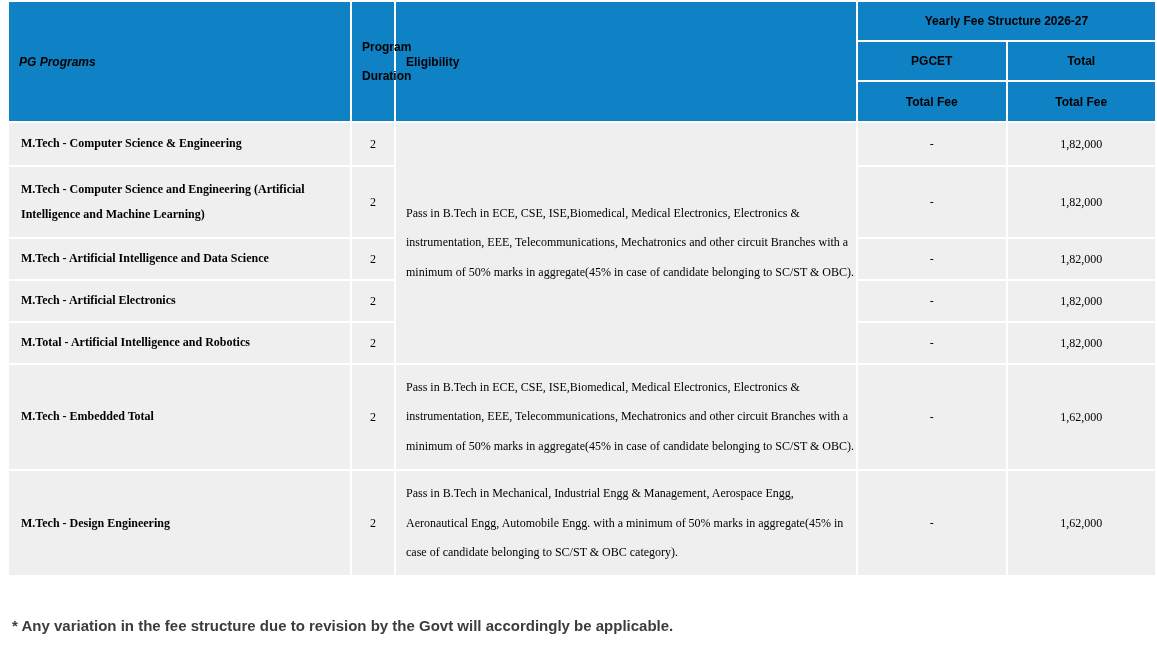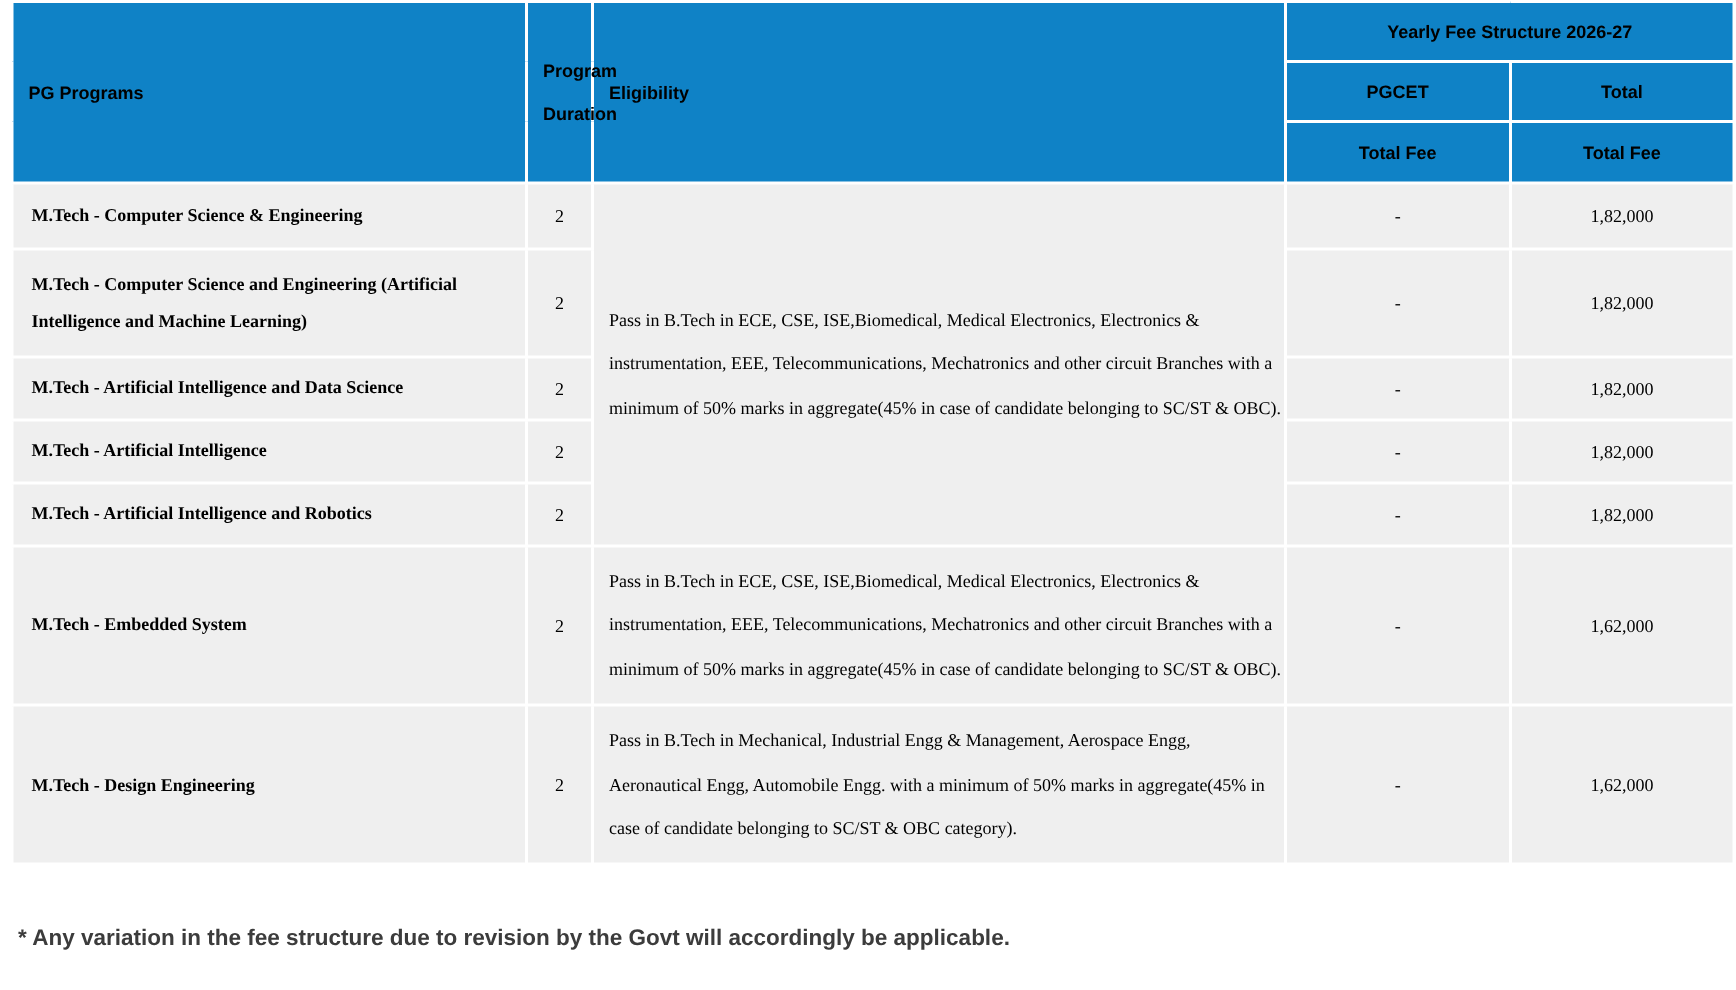--- a/index.html
+++ b/index.html
@@ -31,21 +31,21 @@
     color: #000000;
     font-weight: bold;
     padding: 4px 10px;
     vertical-align: middle;
   }
   .th-left { text-align: left; }
   .th-center { text-align: center; }
   .hr1 { height: 40px; }
   .hr2 { height: 40px; }
   .hr3 { height: 41px; }
-  .col-program  { width: 343px; }
+  .col-program  { width: 343px; font-style: italic; }
   .col-duration { width: 44px; }
   .col-elig     { width: 462px; }
   .col-pgcet    { width: 140px; }
   .col-others   { width: 147px; }
   .duration-line { display: block; line-height: 2.4; }
   
   .fee-table tbody td {
     background: #efefef;
     color: #000000;
     vertical-align: middle;
@@ -121,33 +121,33 @@
         <td class="cell-fee">-</td>
         <td class="cell-fee">1,82,000</td>
       </tr>
       <tr class="row-h3">
         <td class="cell-program">M.Tech - Artificial Intelligence and Data Science</td>
         <td class="cell-duration">2</td>
         <td class="cell-fee">-</td>
         <td class="cell-fee">1,82,000</td>
       </tr>
       <tr class="row-h3">
-        <td class="cell-program">M.Tech - Artificial Intelligence</td>
+        <td class="cell-program">M.Tech - Artificial Electronics</td>
         <td class="cell-duration">2</td>
         <td class="cell-fee">-</td>
         <td class="cell-fee">1,82,000</td>
       </tr>
       <tr class="row-h3">
-        <td class="cell-program">M.Tech - Artificial Intelligence and Robotics</td>
+        <td class="cell-program">M.Total - Artificial Intelligence and Robotics</td>
         <td class="cell-duration">2</td>
         <td class="cell-fee">-</td>
         <td class="cell-fee">1,82,000</td>
       </tr>
       <tr class="row-h6">
-        <td class="cell-program">M.Tech - Embedded System</td>
+        <td class="cell-program">M.Tech - Embedded Total</td>
         <td class="cell-duration">2</td>
         <td class="cell-elig">Pass in B.Tech in ECE, CSE, ISE,Biomedical, Medical Electronics, Electronics &amp; instrumentation, EEE, Telecommunications, Mechatronics and other circuit Branches with a minimum of 50% marks in aggregate(45% in case of candidate belonging to SC/ST &amp; OBC).</td>
         <td class="cell-fee">-</td>
         <td class="cell-fee">1,62,000</td>
       </tr>
       <tr class="row-h7">
         <td class="cell-program">M.Tech - Design Engineering</td>
         <td class="cell-duration">2</td>
         <td class="cell-elig">Pass in B.Tech in Mechanical, Industrial Engg &amp; Management, Aerospace Engg, Aeronautical Engg, Automobile Engg. with a minimum of 50% marks in aggregate(45% in case of candidate belonging to SC/ST &amp; OBC category).</td>
         <td class="cell-fee">-</td>

